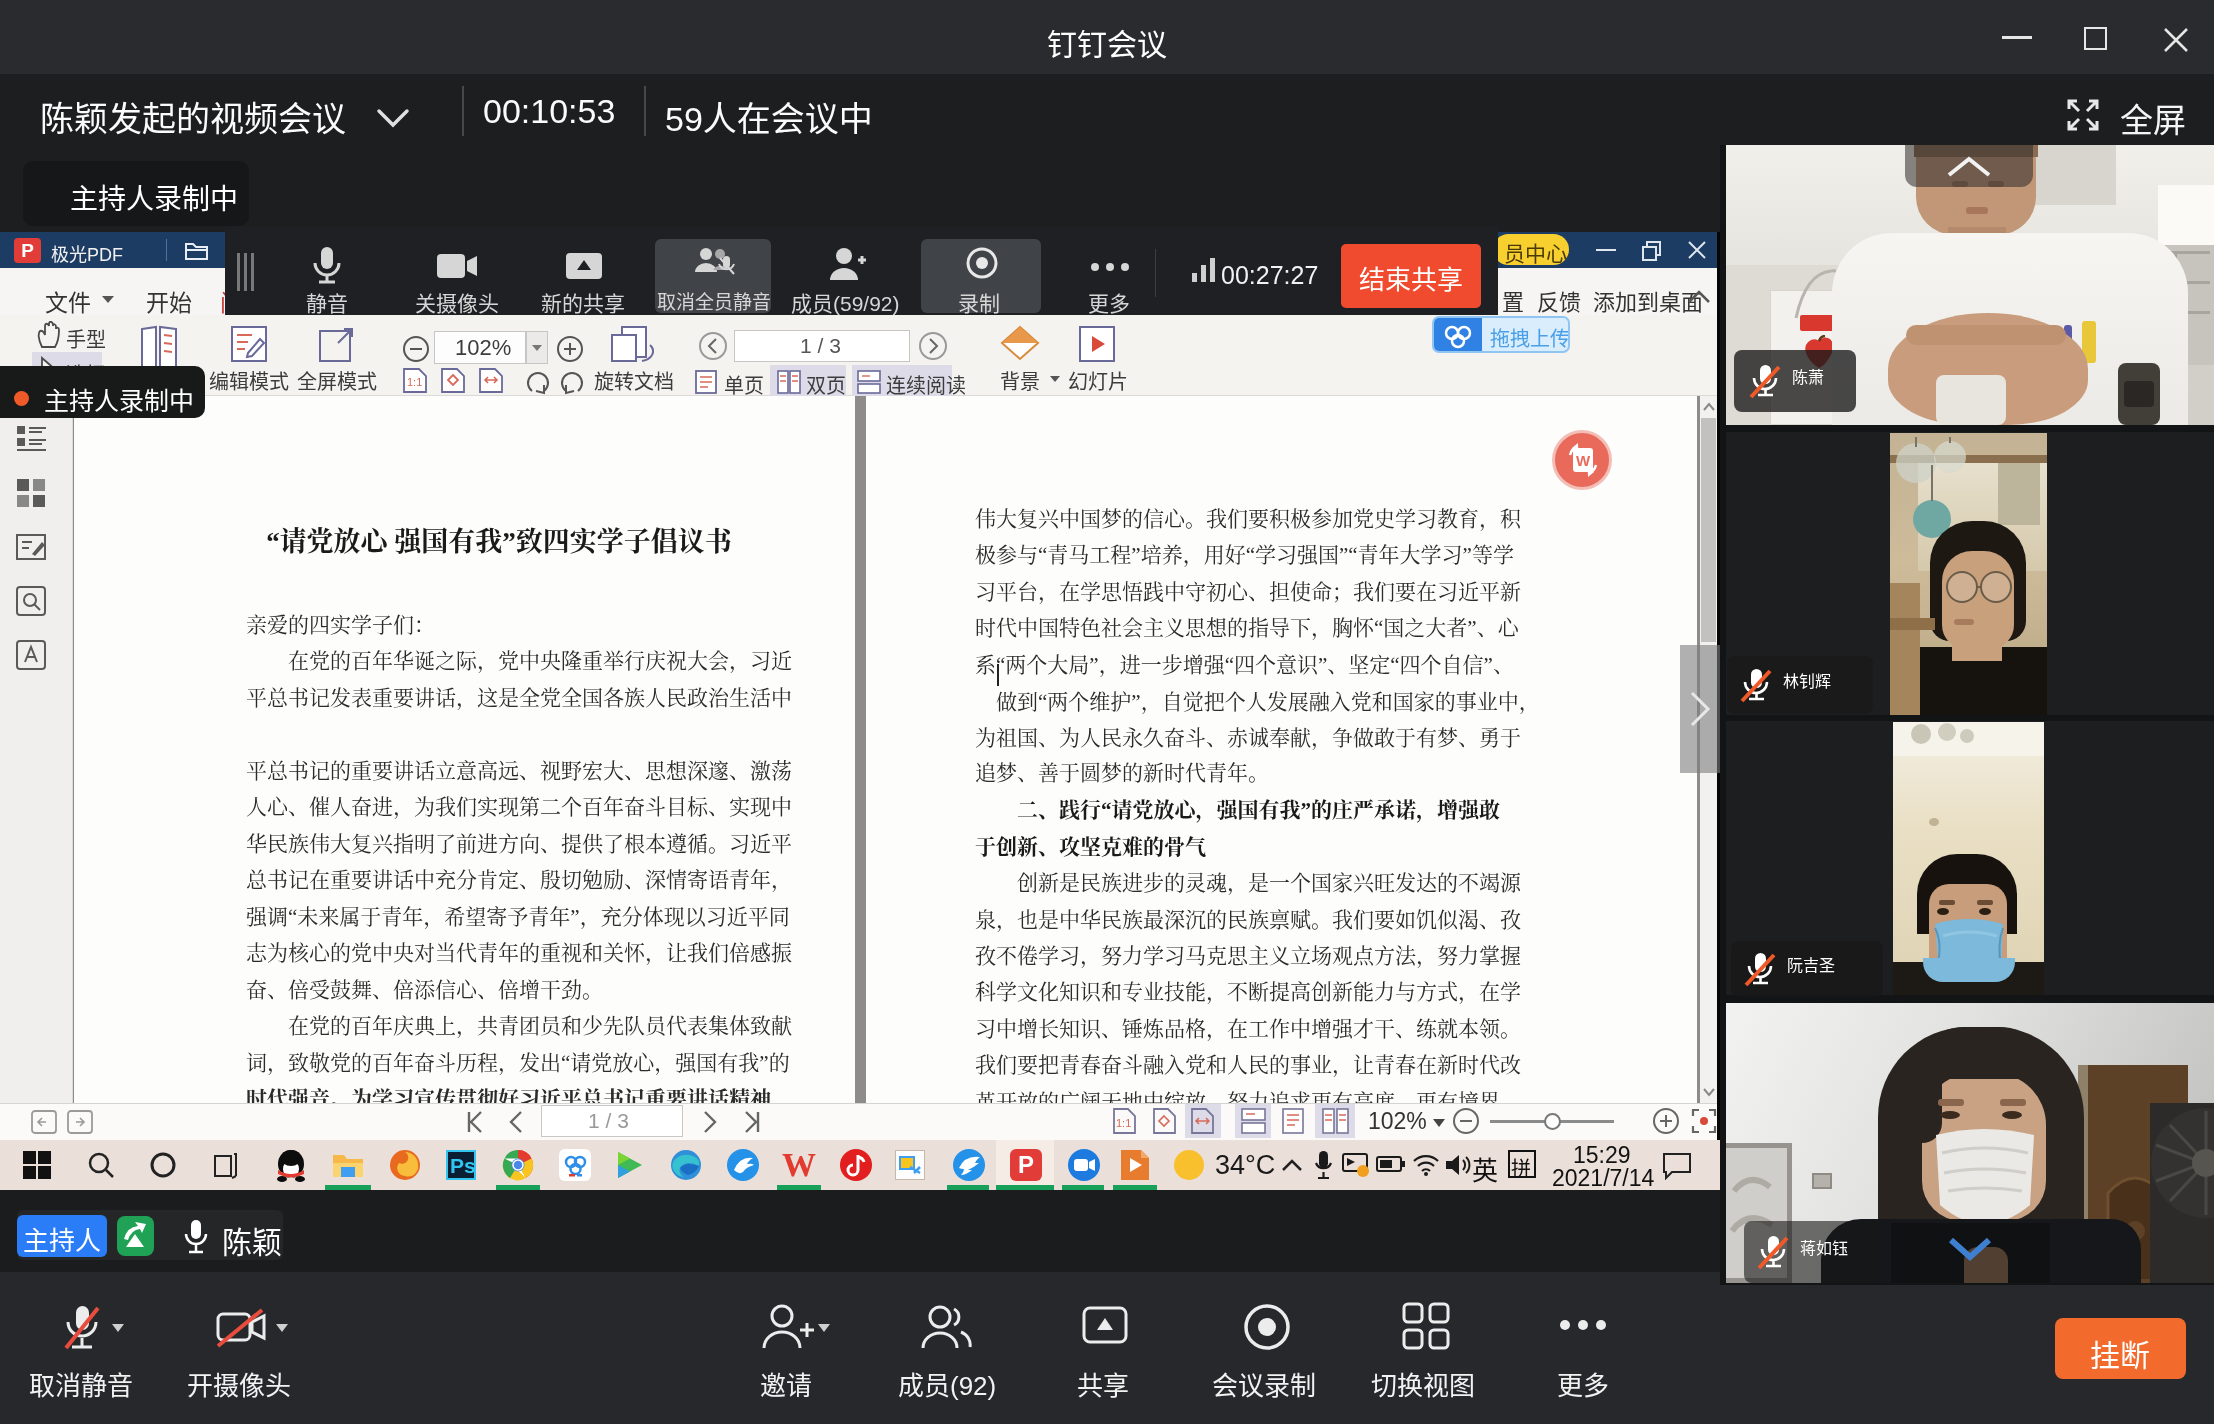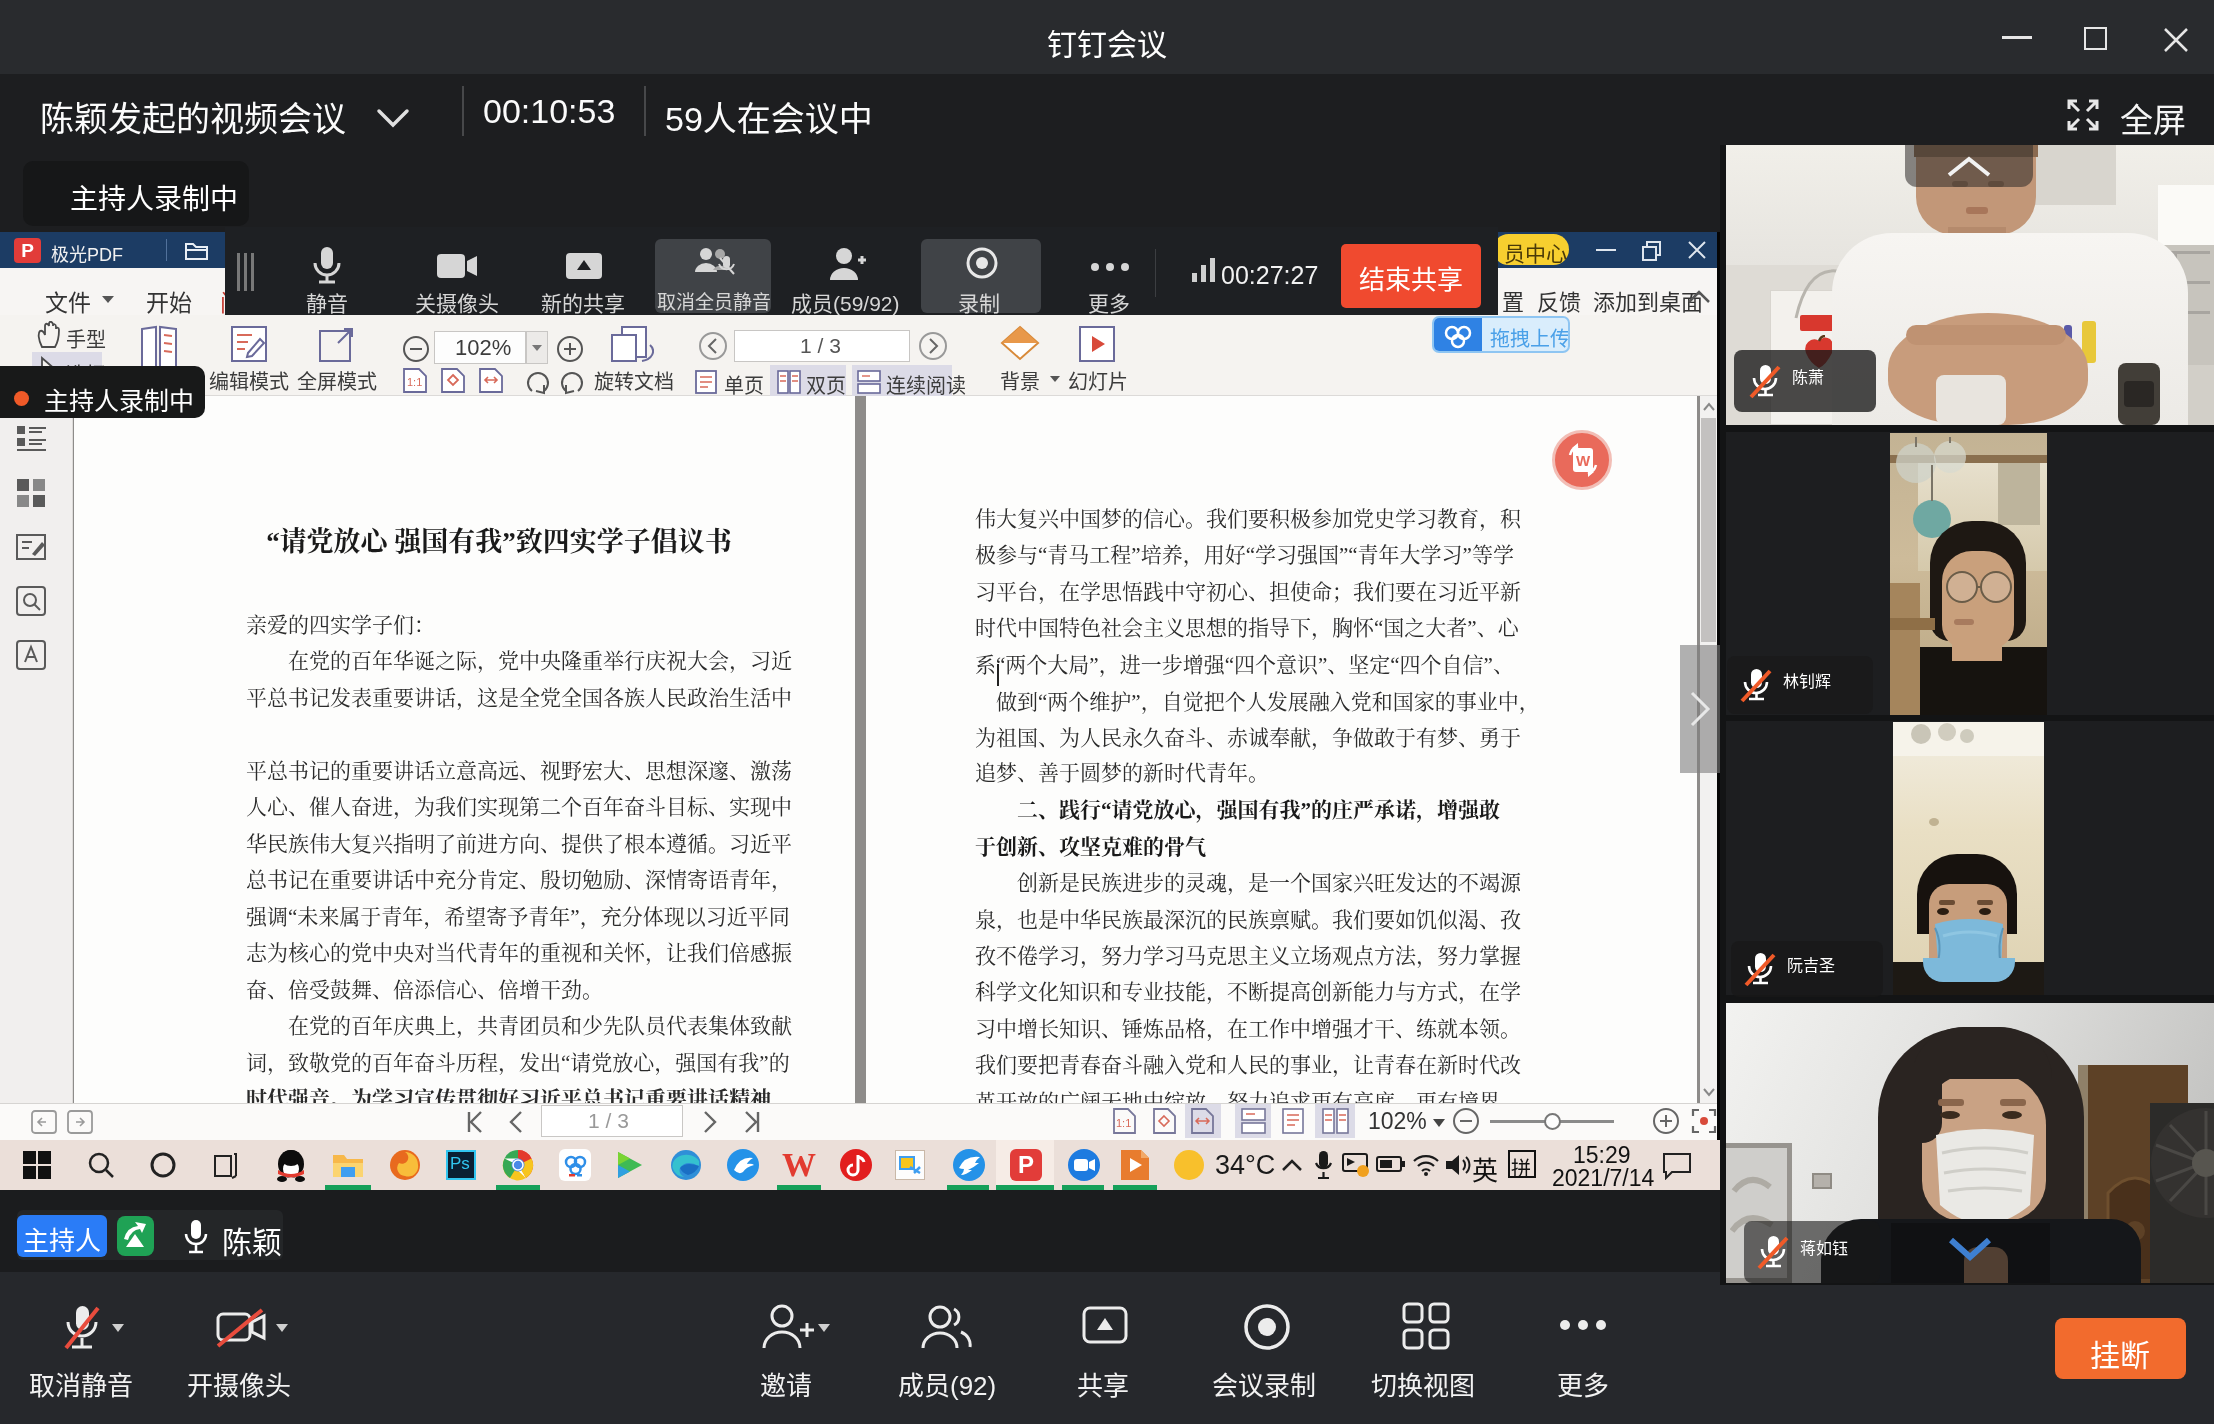--- a/index.html
+++ b/index.html
@@ -491,21 +491,21 @@
     <path d="M2 12 L32 12 L32 26 L2 26 Z" fill="#fbd470"></path>
     <rect x="10" y="16" width="14" height="10" fill="#3f9ef0"></rect>
   </svg>
 
   <svg class="abs" style="left:389px;top:9px;" width="32" height="32">
     <circle cx="16" cy="16" r="15" fill="#e86a1e"></circle>
     <path d="M16 3 A 13 13 0 0 1 29 16 A 10 10 0 0 1 16 27 A 8 8 0 0 1 10 14 A 6 6 0 0 0 16 3" fill="#f8bd3a"></path>
   </svg>
 
   <div class="abs" style="left:446px;top:10px;width:30px;height:30px;background:#0a1f33;border:2px solid #31c5f0;"></div>
-  <div class="abs nw" style="left:450px;top:14px;font-size:17px;color:#31c5f0;font-weight:normal;">Ps</div>
+  <div class="abs nw" style="left:450px;top:14px;font-size:21px;color:#31c5f0;font-weight:bold;">Ps</div>
 
   <svg class="abs" style="left:502px;top:9px;" width="32" height="32">
     <circle cx="16" cy="16" r="15" fill="#fff"></circle>
     <path d="M16 1 A 15 15 0 0 1 29.5 9.5 L16 9.5 Z" fill="#e33b2e"></path>
     <path d="M16 1 A 15 15 0 0 1 29.5 9.5 A 15 15 0 0 1 24 29 L17 16 Z" fill="#e33b2e"></path>
     <path d="M29.5 9.5 A 15 15 0 0 1 24 29 L16 16 Z" fill="#f7c51e"></path>
     <path d="M24 29 A 15 15 0 0 1 2.5 9.5 L10 16 Z" fill="#f7c51e"></path>
     <path d="M2.5 9.5 A 15 15 0 0 1 16 1 L16 9.5 Z" fill="#37a854"></path>
     <path d="M2.5 9.5 A 15 15 0 0 0 8 29 L16 16 Z" fill="#37a854"></path>
     <circle cx="16" cy="16" r="6.5" fill="#4a88e8"></circle>
@@ -746,21 +746,21 @@
     <div class="abs" style="left:210px;top:230px;width:70px;height:50px;background:#e8e4de;border-radius:8px;"></div>
 
     <div class="abs" style="left:392px;top:218px;width:42px;height:62px;background:#423e38;border-radius:8px;"></div>
     <div class="abs" style="left:398px;top:236px;width:30px;height:26px;background:#2a2724;border-radius:4px;"></div>
 
     <div class="abs" style="left:179px;top:0;width:128px;height:42px;background:rgba(45,42,40,0.55);border-radius:0 0 12px 12px;"></div>
     <svg class="abs" style="left:218px;top:8px;" width="50" height="28">
         <path d="M5 22 L25 6 L45 22" stroke="#f2f2f2" stroke-width="4" fill="none"></path>
       </svg>
   </div>
-  <div class="namebox" style="left:14px;top:205px;width:142px;height:62px;">
+  <div class="namebox" style="left:14px;top:205px;width:122px;height:62px;">
     <svg class="abs" style="left:12px;top:13px;" width="36" height="38">
       <rect x="14" y="2" width="11" height="19" rx="5.5" fill="#fff"></rect>
       <path d="M8 15 a11 11 0 0 0 22 0 M19.5 26 L19.5 31 M12 32 L27 32" stroke="#fff" stroke-width="2.6" fill="none"></path>
       <path d="M5 34 L33 4" stroke="#f05a28" stroke-width="4"></path>
     </svg>
     <div class="abs nw" style="left:58px;top:14px;">陈萧</div>
   </div>
 
   <div class="abs" style="left:6px;top:287px;width:488px;height:283px;overflow:hidden;background:#1d1e20;">
     <div class="abs" style="left:164px;top:1px;width:157px;height:282px;background:linear-gradient(180deg,#c3b394 0%,#cdbb9a 45%,#b9a682 100%);overflow:hidden;">

